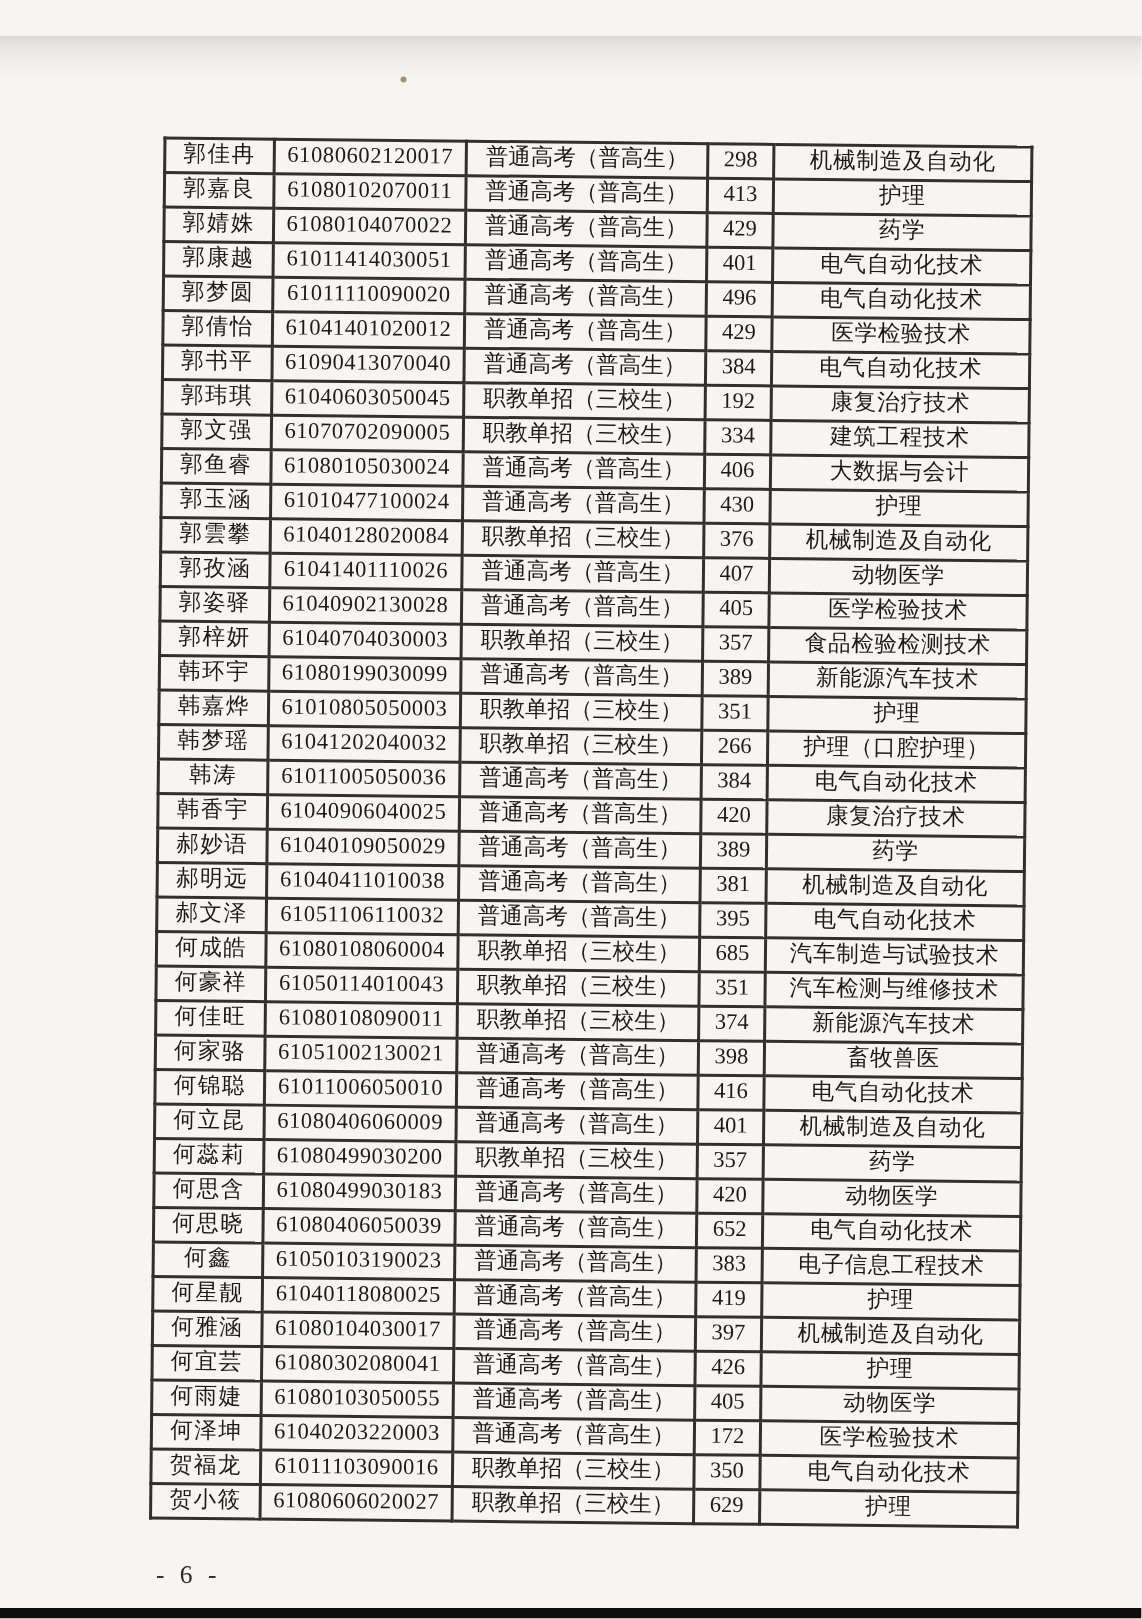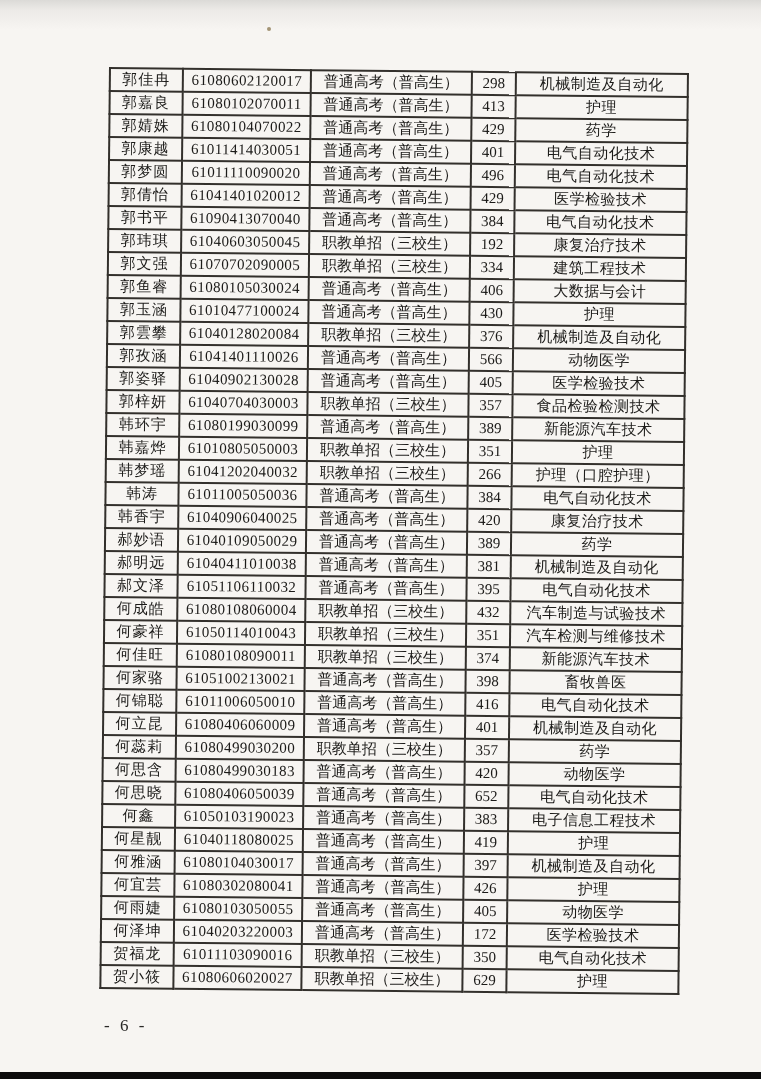--- a/index.html
+++ b/index.html
@@ -17,20 +17,21 @@
     font-family: "Liberation Serif", "DejaVu Serif", serif;
     background: var(--page-bg);
     color: var(--ink);
     position: relative;
   }
   .scan-page {
     position: absolute;
     inset: 0;
     background:
       linear-gradient(180deg, #dbdad7 0px, #eceae7 10px, var(--page-bg) 30px, var(--page-bg) 100%);
+    margin-top: 24px;
   }
   .scan-speck {
     position: absolute;
     left: 267px; top: 27px;
     width: 4px; height: 4px;
     border-radius: 50%;
     background: #94825f;
     opacity: .85;
   }
   .table-wrap {
@@ -180,21 +181,21 @@
             <td class="cell-name">郭雲攀</td>
             <td class="cell-id">61040128020084</td>
             <td class="cell-exam">职教单招（三校生）</td>
             <td class="cell-score">376</td>
             <td class="cell-major">机械制造及自动化</td>
           </tr>
           <tr>
             <td class="cell-name">郭孜涵</td>
             <td class="cell-id">61041401110026</td>
             <td class="cell-exam">普通高考（普高生）</td>
-            <td class="cell-score">566</td>
+            <td class="cell-score">407</td>
             <td class="cell-major">动物医学</td>
           </tr>
           <tr>
             <td class="cell-name">郭姿驿</td>
             <td class="cell-id">61040902130028</td>
             <td class="cell-exam">普通高考（普高生）</td>
             <td class="cell-score">405</td>
             <td class="cell-major">医学检验技术</td>
           </tr>
           <tr>
@@ -257,21 +258,21 @@
             <td class="cell-name">郝文泽</td>
             <td class="cell-id">61051106110032</td>
             <td class="cell-exam">普通高考（普高生）</td>
             <td class="cell-score">395</td>
             <td class="cell-major">电气自动化技术</td>
           </tr>
           <tr>
             <td class="cell-name">何成皓</td>
             <td class="cell-id">61080108060004</td>
             <td class="cell-exam">职教单招（三校生）</td>
-            <td class="cell-score">432</td>
+            <td class="cell-score">685</td>
             <td class="cell-major">汽车制造与试验技术</td>
           </tr>
           <tr>
             <td class="cell-name">何豪祥</td>
             <td class="cell-id">61050114010043</td>
             <td class="cell-exam">职教单招（三校生）</td>
             <td class="cell-score">351</td>
             <td class="cell-major">汽车检测与维修技术</td>
           </tr>
           <tr>

